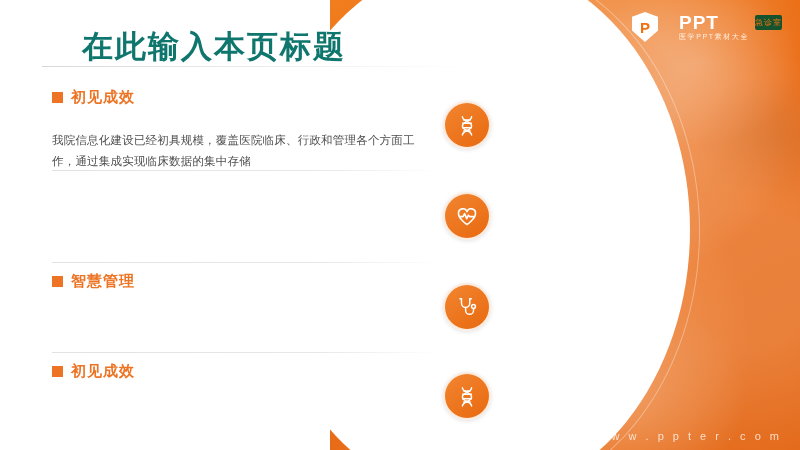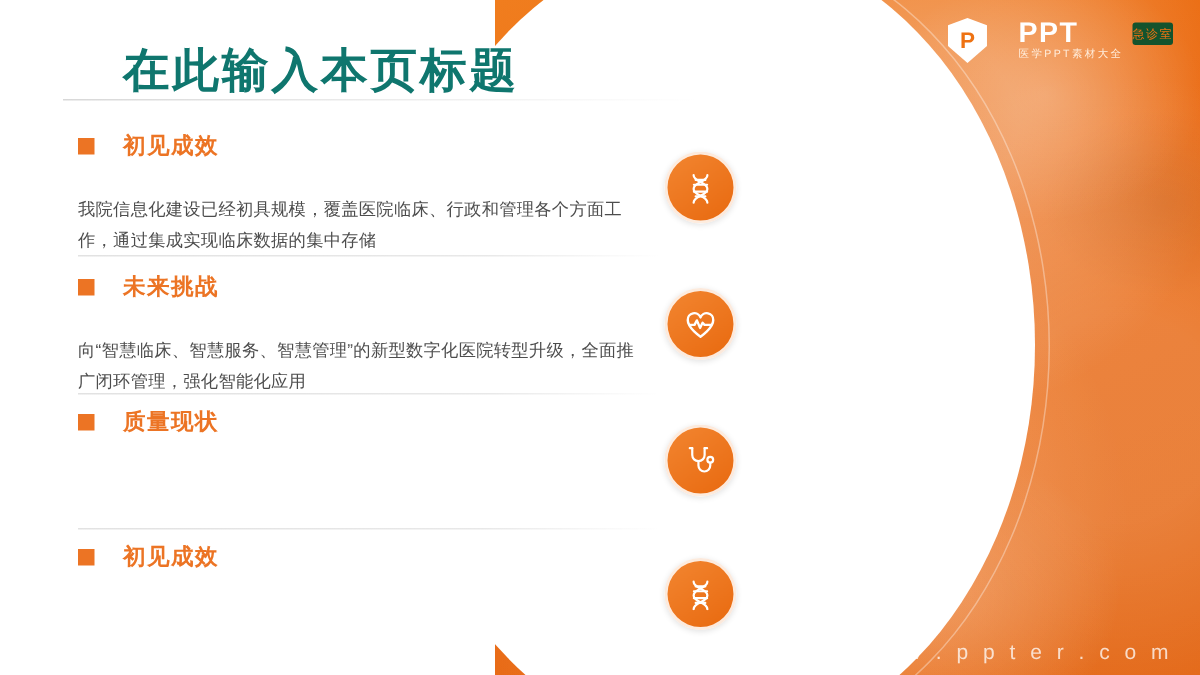--- a/index.html
+++ b/index.html
@@ -66,21 +66,21 @@
     position:absolute;left:42px;top:26px;
     font-size:31px;font-weight:bold;color:#0f766e;letter-spacing:2px;margin-left:40px;
   }
   .title-rule{
     position:absolute;left:42px;top:66px;width:425px;height:1px;
     background:linear-gradient(90deg,#d8d8d8 0%,rgba(216,216,216,0) 100%);
   }
 
   
   .block{position:absolute;left:52px;width:400px;}
-  .block .head{display:flex;align-items:center;gap:19px;}
+  .block .head{display:flex;align-items:center;gap:8px;}
   .block .sq{width:11px;height:11px;background:#ec7424;flex:none;}
   .block .htxt{font-size:15px;font-weight:bold;color:#ec7424;letter-spacing:1px;}
   .block .body{
     margin-top:23px;font-size:11.5px;color:#4d4d4d;line-height:1.85;
     letter-spacing:0.2px;max-width:378px;
   }
   .sep{
     position:absolute;left:52px;width:388px;height:1px;
     background:linear-gradient(90deg,#e2e2e2 0%,#e8e8e8 70%,rgba(232,232,232,0) 100%);
   }
@@ -90,21 +90,21 @@
     position:absolute;width:44px;height:44px;border-radius:50%;
     background:linear-gradient(145deg,#f28530,#e8690f);
     border:2px solid rgba(255,255,255,0.85);
     display:flex;align-items:center;justify-content:center;
     box-shadow:0 1px 4px rgba(0,0,0,0.12);
   }
   .badge svg{display:block;}
 
   .watermark{
     position:absolute;right:18px;bottom:8px;color:rgba(255,255,255,0.75);
-    font-size:14px;letter-spacing:3px;
+    font-size:11px;letter-spacing:3px;
   }
 </style>
 </head>
 <body>
 
 <div class="slide">
 
   <div class="photo-panel"></div>
   <div class="curve"></div>
   <div class="curve-inner"></div>
@@ -125,33 +125,26 @@
 
   <div class="block" style="top:88px">
     <div class="head">
       <div class="sq"></div>
       <div class="htxt">初见成效</div>
     </div>
     <div class="body">我院信息化建设已经初具规模，覆盖医院临床、行政和管理各个方面工作，通过集成实现临床数据的集中存储</div>
   </div>
   <div class="sep" style="top:170px"></div>
 
-  <div class="block" style="top:182px">
-    <div class="head">
-      <div class="sq"></div>
-      <div class="htxt">未来挑战</div>
-    </div>
-    <div class="body">向“智慧临床、智慧服务、智慧管理”的新型数字化医院转型升级，全面推广闭环管理，强化智能化应用</div>
-  </div>
   <div class="sep" style="top:262px"></div>
 
   <div class="block" style="top:272px">
     <div class="head">
       <div class="sq"></div>
-      <div class="htxt">质量现状</div>
+      <div class="htxt">智慧管理</div>
     </div>
   </div>
   <div class="sep" style="top:352px"></div>
 
   <div class="block" style="top:362px">
     <div class="head">
       <div class="sq"></div>
       <div class="htxt">初见成效</div>
     </div>
   </div>

